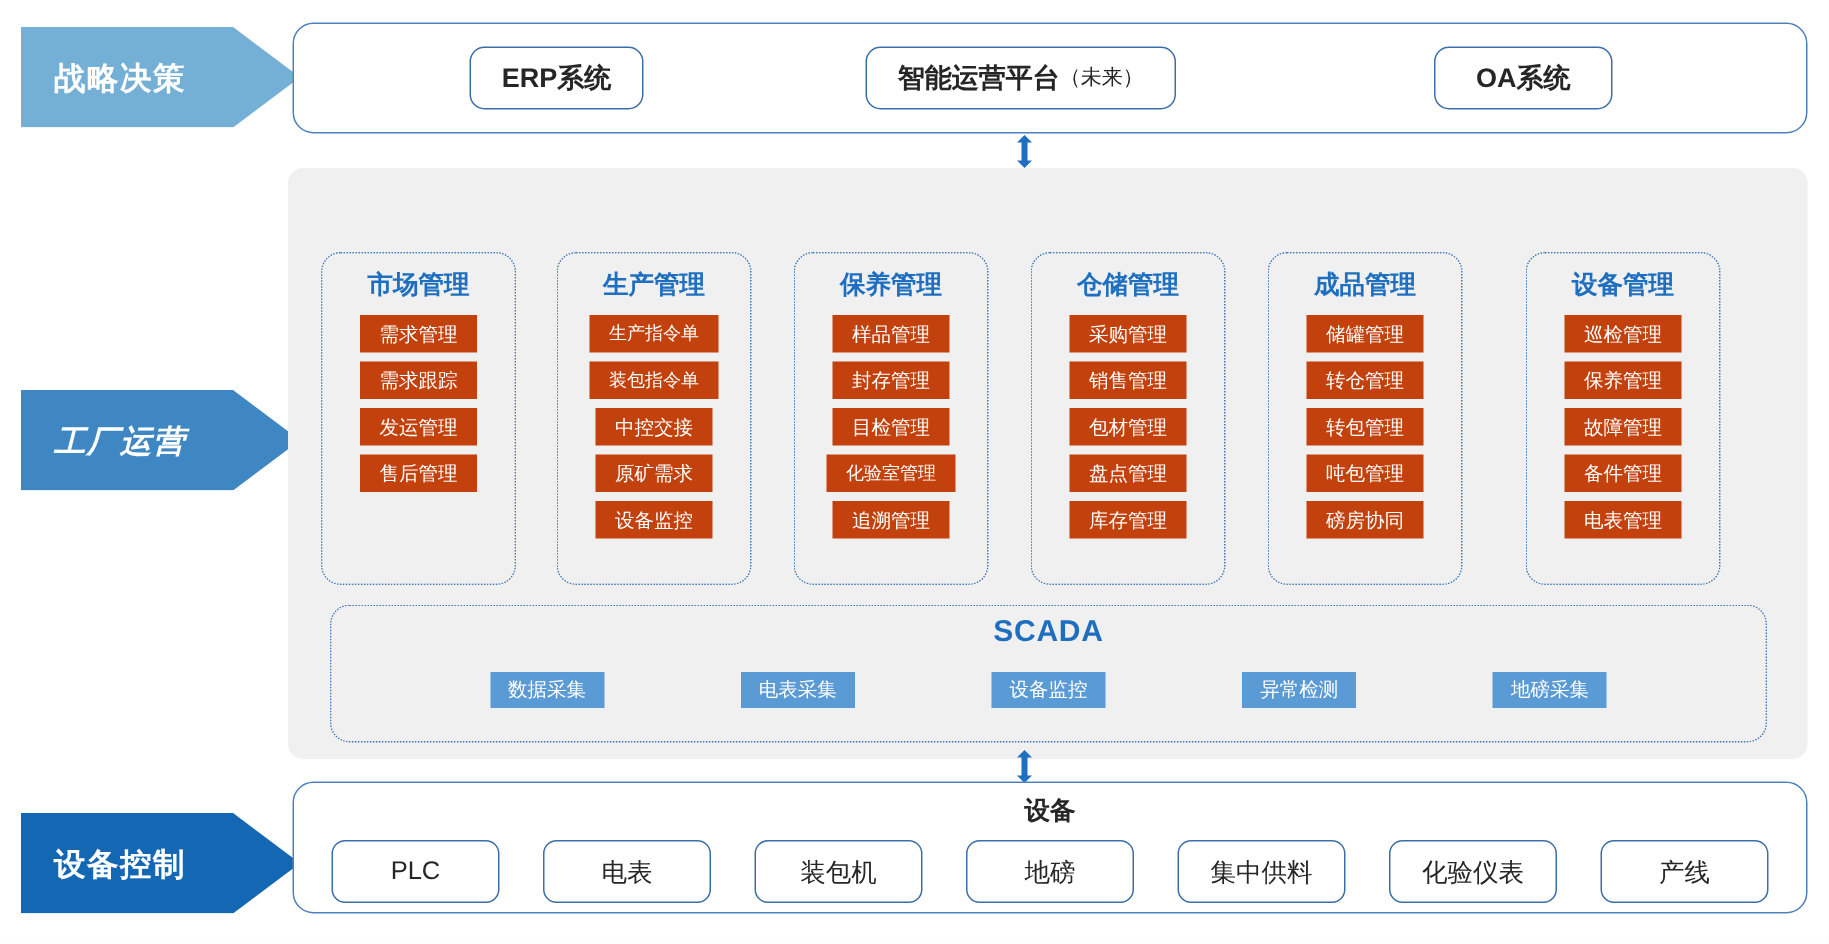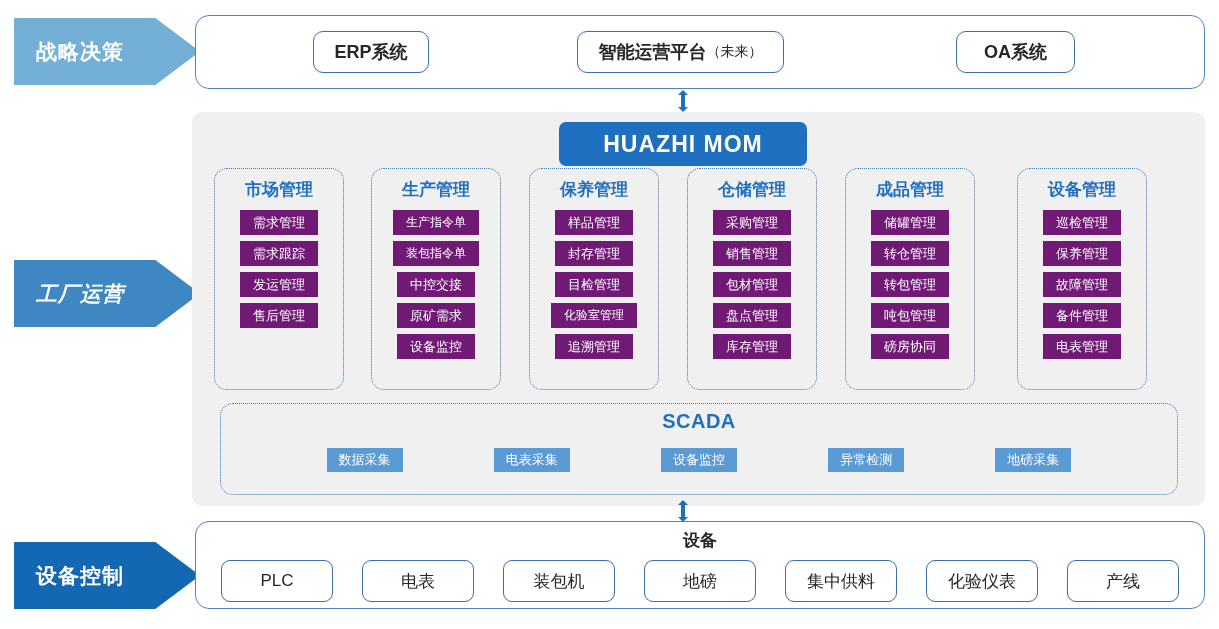--- a/index.html
+++ b/index.html
@@ -95,21 +95,21 @@
     font-weight: bold;
     font-size: 17px;
     margin-top: 9px;
   }
   .col-items {
     display: flex; flex-direction: column; align-items: center;
     gap: 6px; margin-top: 9px;
   }
   .mod-item {
     width: 78px; height: 25px;
-    background: #701a75;
+    background: #c2410c;
     color: #ffffff;
     font-size: 13px;
     display: flex; align-items: center; justify-content: center;
     white-space: nowrap;
   }
   .mod-item.wide { width: 86px; font-size: 12px; }
 
   
   .scada-box {
     position: absolute; left: 28px; top: 291px;
@@ -184,23 +184,20 @@
     </div>
   </div>
 
   <div class="v-arrow arrow-top-mid">
     <div class="head-up"></div>
       <div class="shaft"></div>
       <div class="head-dn"></div>
   </div>
 
   <div class="mid-panel">
-    <div class="mom-badge">
-      <span>HUAZHI  MOM</span>
-    </div>
 
     <div id="columns-host">
         <div class="col" style="left: 22px;">
           <div class="col-title">市场管理</div>
           <div class="col-items">
             <div class="mod-item">需求管理</div>
             <div class="mod-item">需求跟踪</div>
             <div class="mod-item">发运管理</div>
             <div class="mod-item">售后管理</div>
           </div>

